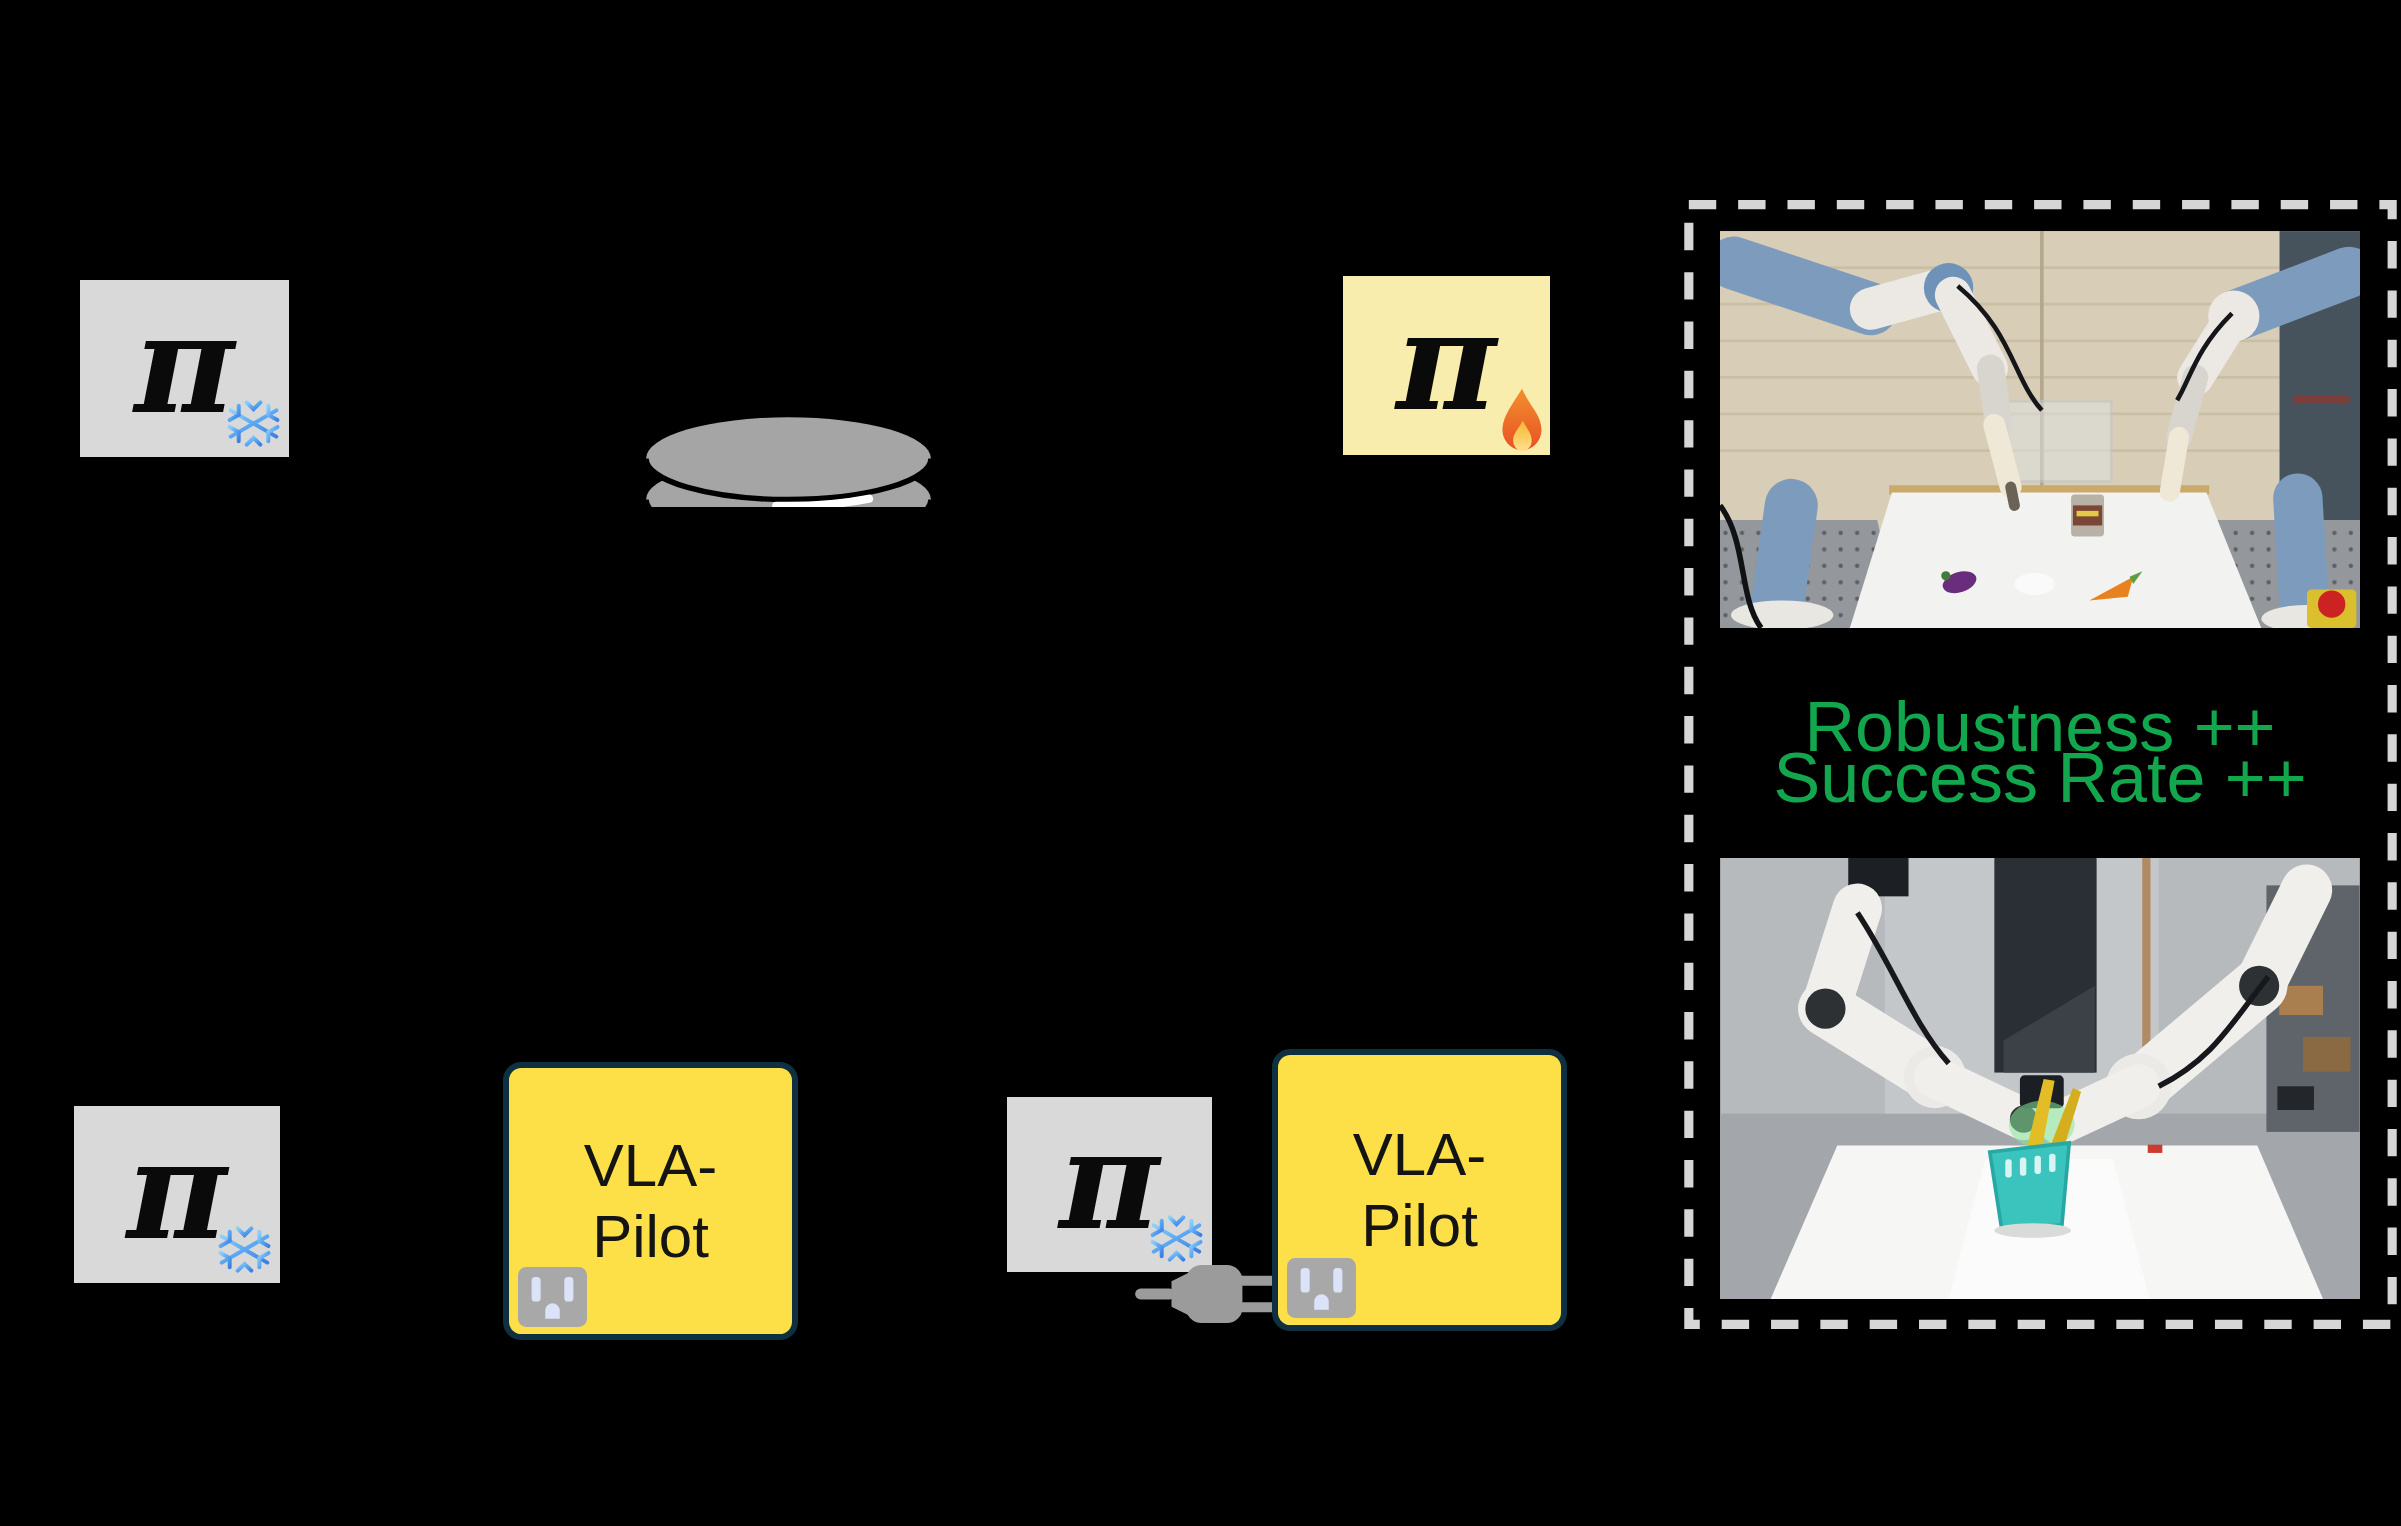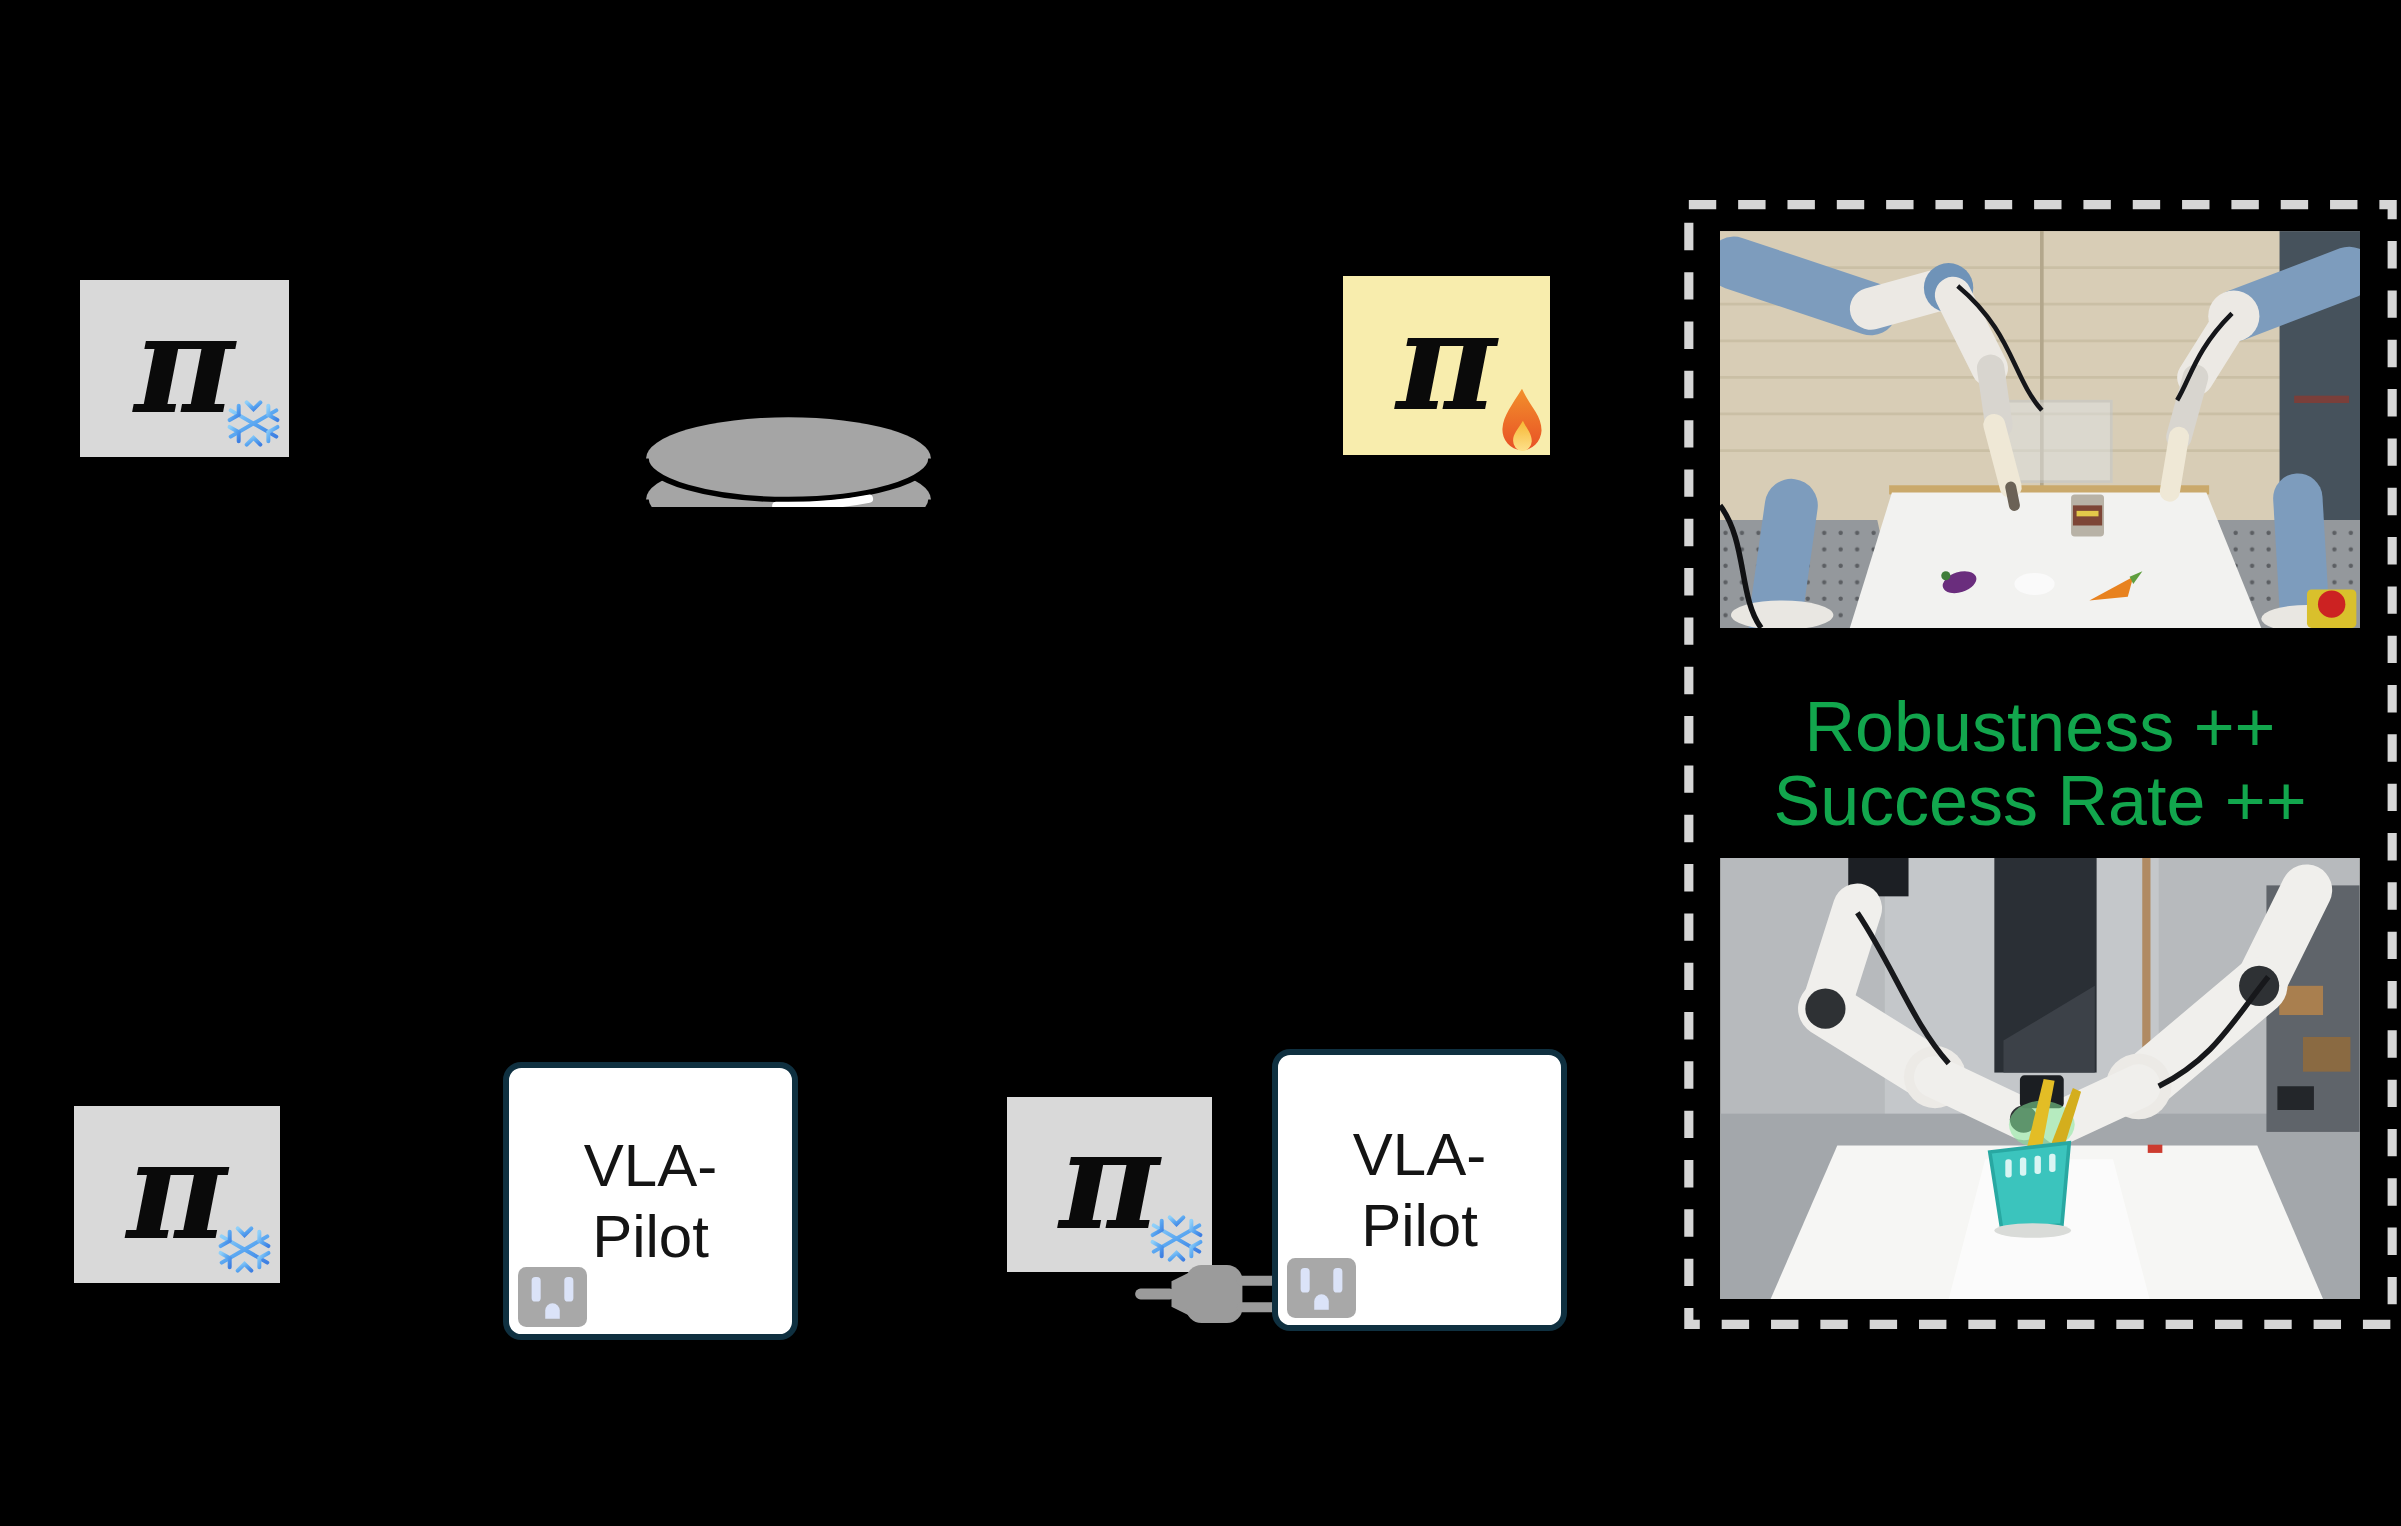--- a/index.html
+++ b/index.html
@@ -6,33 +6,33 @@
   #canvas{position:relative;width:2401px;height:1526px;background:#000;overflow:hidden;
           font-family:"Liberation Sans",sans-serif;}
 
   .pi-box{position:absolute;background:#d9d9d9;}
   .pi-symbol{position:absolute;left:50%;top:50%;transform:translate(-50%,-54%);
              font-family:"DejaVu Serif",serif;font-style:italic;font-weight:600;
              font-size:137px;color:#0a0a0a;line-height:1;}
   .corner-icon{position:absolute;right:7.3px;bottom:5.5px;width:57px;height:57px;}
   .flame-wrap{position:absolute;right:5.5px;bottom:3.7px;width:46px;height:64px;}
 
-  .vla-box{position:absolute;background:#ffffff;border:6.4px solid #0f3040;border-radius:18.3px;
+  .vla-box{position:absolute;background:#fde047;border:6.4px solid #0f3040;border-radius:18.3px;
            display:flex;flex-direction:column;align-items:center;justify-content:center;}
   .vla-line{font-size:60px;line-height:71px;color:#141414;text-align:center;}
   .outlet-wrap{position:absolute;left:9.1px;bottom:7.3px;width:69px;height:60px;}
 
   .dashed-panel{position:absolute;left:1684px;top:200px;width:713px;height:1129px;}
   .photo{position:absolute;left:1720px;width:640px;overflow:hidden;background:#888;}
   #photo1{top:231px;height:397px;}
   #photo2{top:858px;height:441px;}
   .result-line{position:absolute;left:1720px;width:640px;text-align:center;
                font-size:70px;line-height:79px;color:#12a64d;white-space:nowrap;}
   #result-line-1{top:673px;margin-top:15px;}
-  #result-line-2{top:762px;}
+  #result-line-2{top:739px;}
 
   .abs{position:absolute;}
   svg{display:block;}
 </style>
 </head>
 <body>
 
 <div id="canvas">
 
   <svg width="0" height="0" style="position:absolute">

